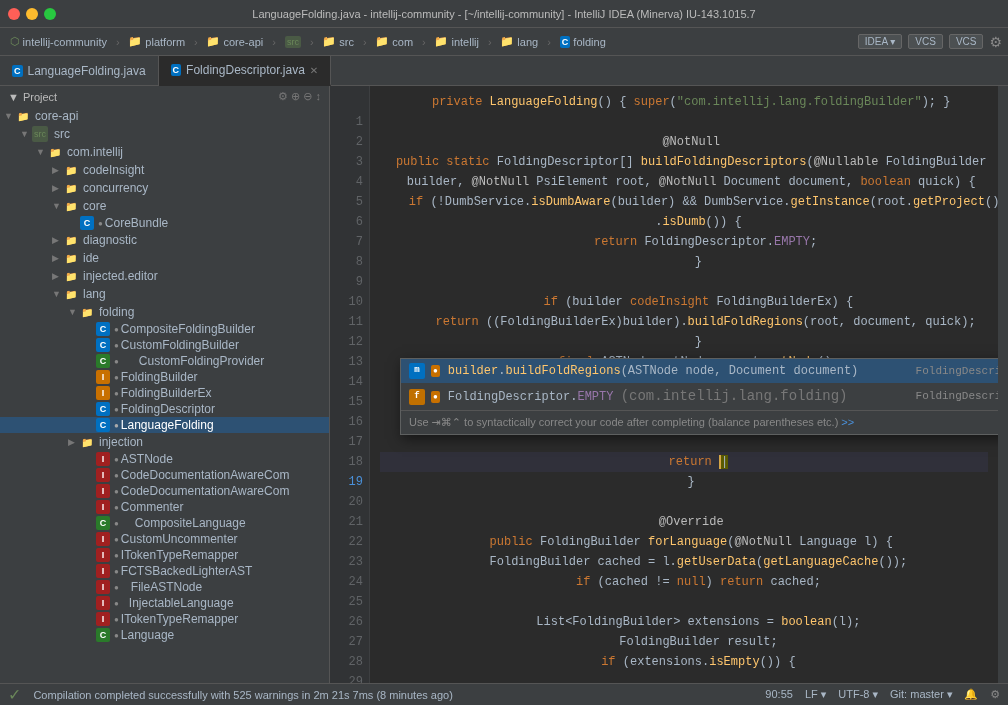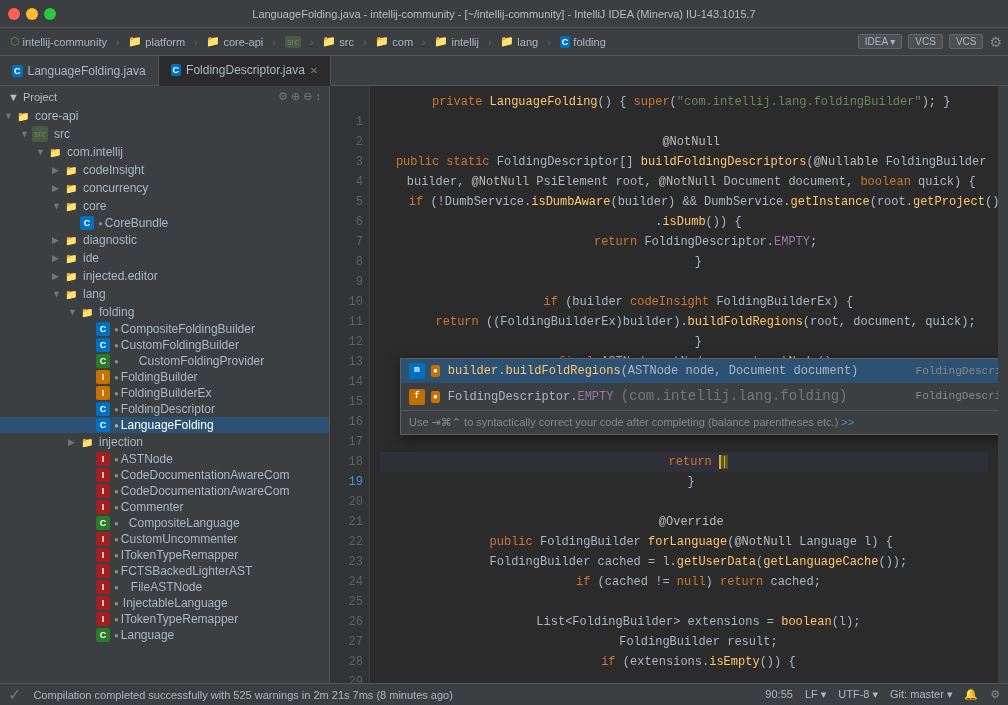--- a/index.html
+++ b/index.html
@@ -511,21 +511,21 @@
       <span class="tree-arrow" style="visibility:hidden">▶</span>
       <span class="tree-icon icon-i-red">I</span>
       <span style="font-size:8px;color:#888;margin-left:1px">●</span>
       <span style="margin-left:2px">Commenter</span>
     </div>
     <div class="tree-item">
       <span class="tree-indent" style="width:84px"></span>
       <span class="tree-arrow" style="visibility:hidden">▶</span>
       <span class="tree-icon icon-c-green">C</span>
       <span style="font-size:8px;color:#888;margin-left:1px">●</span>
-      <span style="margin-left:10px">CompositeLanguage</span>
+      <span style="margin-left:16px">CompositeLanguage</span>
     </div>
     <div class="tree-item">
       <span class="tree-indent" style="width:84px"></span>
       <span class="tree-arrow" style="visibility:hidden">▶</span>
       <span class="tree-icon icon-i-red">I</span>
       <span style="font-size:8px;color:#888;margin-left:1px">●</span>
       <span style="margin-left:2px">CustomUncommenter</span>
     </div>
     <div class="tree-item">
       <span class="tree-indent" style="width:84px"></span>
@@ -546,21 +546,21 @@
       <span class="tree-arrow" style="visibility:hidden">▶</span>
       <span class="tree-icon icon-i-red">I</span>
       <span style="font-size:8px;color:#888;margin-left:1px">●</span>
       <span style="margin-left:12px">FileASTNode</span>
     </div>
     <div class="tree-item">
       <span class="tree-indent" style="width:84px"></span>
       <span class="tree-arrow" style="visibility:hidden">▶</span>
       <span class="tree-icon icon-i-red">I</span>
       <span style="font-size:8px;color:#888;margin-left:1px">●</span>
-      <span style="margin-left:4px">InjectableLanguage</span>
+      <span style="margin-left:10px">InjectableLanguage</span>
     </div>
     <div class="tree-item">
       <span class="tree-indent" style="width:84px"></span>
       <span class="tree-arrow" style="visibility:hidden">▶</span>
       <span class="tree-icon icon-i-red">I</span>
       <span style="font-size:8px;color:#888;margin-left:1px">●</span>
       <span style="margin-left:2px">ITokenTypeRemapper</span>
     </div>
     <div class="tree-item">
       <span class="tree-indent" style="width:84px"></span>

